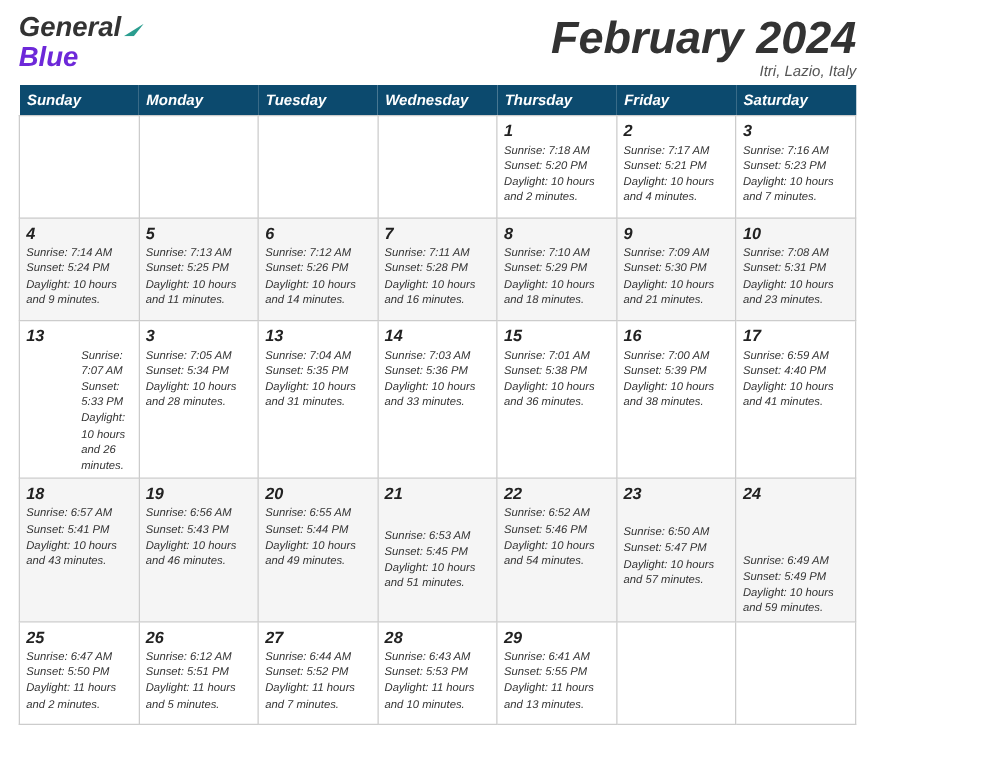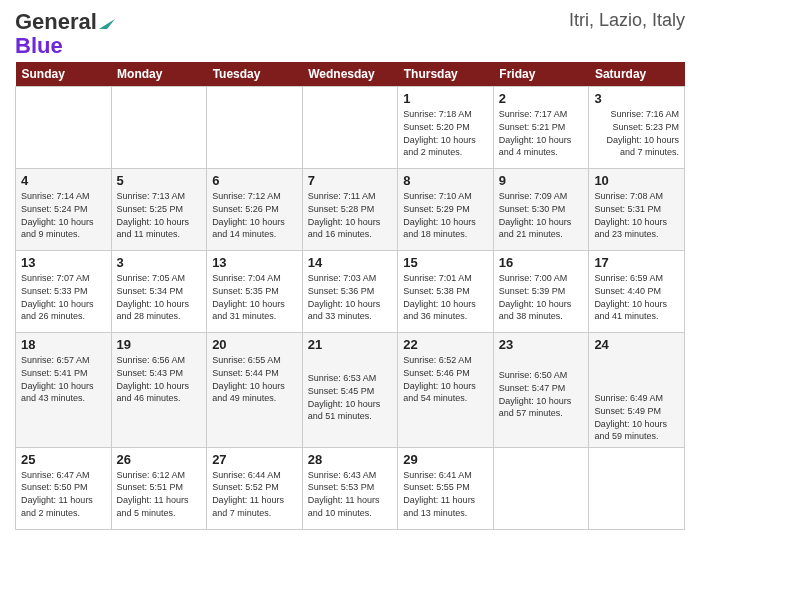--- a/index.html
+++ b/index.html
@@ -6,20 +6,21 @@
     body {
       font-family: Arial, sans-serif;
       background: #fff;
       width: 792px;
       height: 612px;
       overflow: hidden;
     }
     .container {
       width: 700px;
       padding: 10px 15px 5px 15px;
+      font-style: italic;
     }
     .header-row {
       display: flex;
       justify-content: space-between;
       align-items: flex-start;
       margin-bottom: 4px;
     }
     .logo {
       display: flex;
       align-items: center;
@@ -33,31 +34,31 @@
     .title-block {
       text-align: right;
     }
     .month-title {
       font-size: 36px;
       font-weight: bold;
       color: #333;
       line-height: 1.1;
     }
     .location {
-      font-size: 18px;
+      font-size: 12px;
       color: #555;
       text-align: right;
     }
     table {
       width: 100%;
       border-collapse: collapse;
       table-layout: fixed;
     }
     thead th {
-      background-color: #7f1d1d;
+      background-color: #0c4a6e;
       color: #fff;
       text-align: left;
       padding: 5px 6px;
       font-size: 12px;
       font-weight: bold;
     }
     tbody td {
       border: 1px solid #ccc;
       vertical-align: top;
       padding: 4px 5px;
@@ -98,20 +99,21 @@
           <svg width="16" height="18" viewBox="0 0 16 18" style="margin-left:2px;margin-top:-4px">
             <polygon points="0,18 16,8 8,18" fill="#2a9d8f"></polygon>
           </svg>
         </div>
         <div style="display:flex;align-items:center">
           <span class="logo-text" style="color:#6d28d9">Blue</span>
         </div>
       </div>
     </div>
     <div class="title-block">
+      <div class="month-title">February 2024</div>
       <div class="location">Itri, Lazio, Italy</div>
     </div>
   </div>
 
   <table>
     <thead>
       <tr>
         <th>Sunday</th>
         <th>Monday</th>
         <th>Tuesday</th>
@@ -136,21 +138,21 @@
           </td>
           <td>
             <div class="day-number">2</div>
             <div class="day-info" style="white-space: pre-line;">Sunrise: 7:17 AM
 Sunset: 5:21 PM
 Daylight: 10 hours
 and 4 minutes.</div>
           </td>
           <td>
             <div class="day-number">3</div>
-            <div class="day-info" style="white-space: pre-line; text-align: right;">Sunrise: 7:16 AM
+            <div class="day-info" style="white-space: pre-line;">Sunrise: 7:16 AM
 Sunset: 5:23 PM
 Daylight: 10 hours
 and 7 minutes.</div>
           </td>
         </tr>
         <tr>
           <td>
             <div class="day-number">4</div>
             <div class="day-info" style="white-space: pre-line;">Sunrise: 7:14 AM
 Sunset: 5:24 PM
@@ -196,21 +198,21 @@
             <div class="day-number">10</div>
             <div class="day-info" style="white-space: pre-line;">Sunrise: 7:08 AM
 Sunset: 5:31 PM
 Daylight: 10 hours
 and 23 minutes.</div>
           </td>
         </tr>
         <tr>
           <td>
             <div class="day-number">13</div>
-            <div class="day-info" style="white-space: pre-line;">Sunrise: 7:07 AM
+            <div class="day-info" style="white-space: pre-line; margin-left: 44px;">Sunrise: 7:07 AM
 Sunset: 5:33 PM
 Daylight: 10 hours
 and 26 minutes.</div>
           </td>
           <td>
             <div class="day-number">3</div>
             <div class="day-info" style="white-space: pre-line;">Sunrise: 7:05 AM
 Sunset: 5:34 PM
 Daylight: 10 hours
 and 28 minutes.</div>

